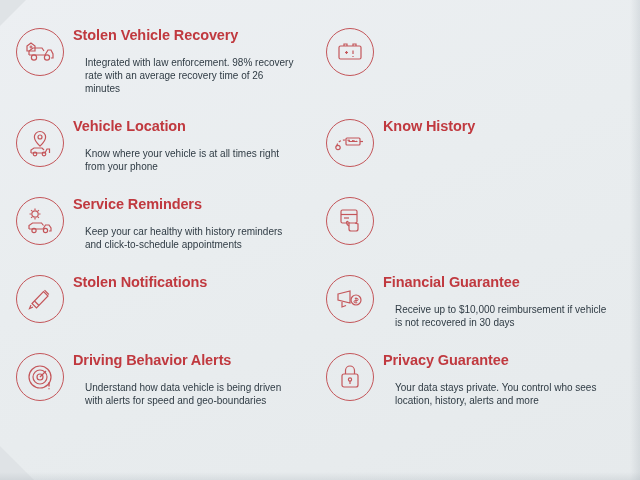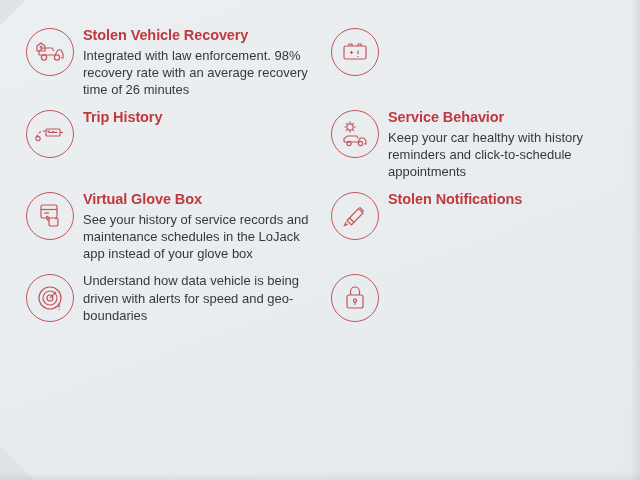--- a/index.html
+++ b/index.html
@@ -12,21 +12,21 @@
     background: #eef1f3;
     font-family: "Liberation Sans", sans-serif;
     overflow: hidden;
   }
   #page {
     position: relative;
     width: 640px;
     height: 480px;
     background: linear-gradient(160deg, #eceff2 0%, #e9edef 45%, #e6eaec 100%);
     box-sizing: border-box;
-    padding: 26px 18px 20px 26px;
+    padding: 26px 18px 20px 16px;
   }
   .grid {
     display: grid;
     grid-template-columns: 1fr 1fr;
     grid-template-rows: repeat(5, auto);
     column-gap: 14px;
     row-gap: 10px;
   }
   .feature {
     display: flex;
@@ -55,23 +55,23 @@
   .f-title {
     color: #c0393f;
     font-size: 14.5px;
     font-weight: bold;
     line-height: 1.15;
     margin: 1px 0 3px 0;
     letter-spacing: -0.1px;
   }
   .f-desc {
     color: #2f3b44;
-    font-size: 13px;
+    font-size: 10px;
     line-height: 1.32;
-    margin: 0;
+    margin: 12px;
   }
   .corner-tl {
     position: absolute;
     left: 0;
     top: 0;
     width: 26px;
     height: 26px;
     background: #dfe3e6;
     clip-path: polygon(0 0, 100% 0, 0 100%);
   }
@@ -133,104 +133,135 @@
       <div class="icon-wrap">
         <svg width="30" height="24" viewBox="0 0 30 24" fill="none" stroke="#c4565a" stroke-width="1.2">
           <rect x="4" y="6" width="22" height="13" rx="1.5"></rect>
           <path d="M9 6V4h3v2M18 6V4h3v2"></path>
           <path d="M10 12.5h3M11.5 11v3"></path>
           <path d="M18 10.5v3.5M18 16v1"></path>
         </svg>
       </div>
     </div>
 
+    <div class="feature">
+      <div class="icon-wrap">
+        <svg width="28" height="28" viewBox="0 0 28 28" fill="none" stroke="#c4565a" stroke-width="1.2">
+          <path d="M14 2.5c-3.1 0-5.6 2.5-5.6 5.6 0 4 5.6 9 5.6 9s5.6-5 5.6-9c0-3.1-2.5-5.6-5.6-5.6z"></path>
+          <circle cx="14" cy="8" r="2"></circle>
+          <path d="M5 24h14l2-4h2.5v4"></path>
+          <path d="M5 24v-3l3-2h8l2 2"></path>
+          <circle cx="9" cy="25" r="1.8"></circle>
+          <circle cx="18" cy="25" r="1.8"></circle>
+        </svg>
+      </div>
+      <div class="texts">
+        <div class="f-title">Vehicle Location</div>
+        <div class="f-desc">Know where your vehicle is at all times right from your phone</div>
+      </div>
+    </div>
 
     <div class="feature">
       <div class="icon-wrap">
         <svg width="32" height="22" viewBox="0 0 32 22" fill="none" stroke="#c4565a" stroke-width="1.2">
           <path d="M3 14c0-4 4-6 8-6s9 1 12 1" stroke-dasharray="2.5 2"></path>
           <circle cx="4" cy="15.5" r="2.2"></circle>
           <rect x="12" y="6" width="14" height="7" rx="1"></rect>
           <path d="M14.5 9.5h9" stroke-width="1"></path>
           <path d="M26 9.5h3"></path>
         </svg>
       </div>
       <div class="texts">
-        <div class="f-title">Trip History</div>
+        <div class="f-title">Know History</div>
       </div>
     </div>
 
     <div class="feature">
       <div class="icon-wrap">
         <svg width="30" height="28" viewBox="0 0 30 28" fill="none" stroke="#c4565a" stroke-width="1.2">
           <circle cx="10" cy="7" r="3.2"></circle>
           <path d="M10 1.5v1.6M10 10.9v1.6M4.5 7h1.6M13.9 7h1.6M6.1 3.1l1.1 1.1M12.8 9.8l1.1 1.1M13.9 3.1l-1.1 1.1M7.2 9.8l-1.1 1.1"></path>
           <path d="M4 22h14l2.5-4H24l2 3v3h-2"></path>
           <path d="M4 22v-3.5l3.5-2.5h9l2 2.5"></path>
           <circle cx="9" cy="23.5" r="2.1"></circle>
           <circle cx="20.5" cy="23.5" r="2.1"></circle>
         </svg>
       </div>
       <div class="texts">
-        <div class="f-title">Service Behavior</div>
+        <div class="f-title">Service Reminders</div>
         <div class="f-desc">Keep your car healthy with history reminders and click-to-schedule appointments</div>
       </div>
     </div>
 
     <div class="feature">
       <div class="icon-wrap">
         <svg width="28" height="28" viewBox="0 0 28 28" fill="none" stroke="#c4565a" stroke-width="1.2">
           <rect x="5" y="3" width="16" height="13" rx="1.5"></rect>
           <path d="M5 7.5h16"></path>
           <path d="M8 11h5"></path>
           <path d="M13 15v7a2 2 0 0 0 2 2h5a2 2 0 0 0 2-2v-5l-3-1"></path>
           <path d="M13 19c-1.5-1-2.5-2-2.5-3.5 0-1 1-1.5 1.8-.7"></path>
         </svg>
       </div>
-      <div class="texts">
-        <div class="f-title">Virtual Glove Box</div>
-        <div class="f-desc">See your history of service records and maintenance schedules in the LoJack app instead of your glove box</div>
-      </div>
     </div>
 
     <div class="feature">
       <div class="icon-wrap">
         <svg width="28" height="28" viewBox="0 0 28 28" fill="none" stroke="#c4565a" stroke-width="1.2">
           <path d="M6 18.5L17.5 6.5l4.5 4.5L10.5 23z"></path>
           <path d="M18.5 5.2l4.3 4.3"></path>
           <path d="M8.5 16l4.5 4.5"></path>
           <path d="M5 20l-1.5 3.5L7 22"></path>
         </svg>
       </div>
       <div class="texts">
         <div class="f-title">Stolen Notifications</div>
       </div>
     </div>
 
+    <div class="feature">
+      <div class="icon-wrap">
+        <svg width="30" height="26" viewBox="0 0 30 26" fill="none" stroke="#c4565a" stroke-width="1.2">
+          <path d="M3 8l12-3v12L3 14z"></path>
+          <circle cx="21" cy="14" r="5"></circle>
+          <path d="M21 11.5v5M19.8 12.4h2.2a1.1 1.1 0 0 1 0 2.2h-1.9a1.1 1.1 0 0 0 0 2.2h2.2" stroke-width="1"></path>
+          <path d="M7 16v5l4-1.5"></path>
+        </svg>
+      </div>
+      <div class="texts">
+        <div class="f-title">Financial Guarantee</div>
+        <div class="f-desc">Receive up to $10,000 reimbursement if vehicle is not recovered in 30 days</div>
+      </div>
+    </div>
 
     <div class="feature">
       <div class="icon-wrap">
         <svg width="30" height="30" viewBox="0 0 30 30" fill="none" stroke="#c4565a" stroke-width="1.2">
           <circle cx="15" cy="15" r="11"></circle>
           <circle cx="15" cy="15" r="7"></circle>
           <circle cx="15" cy="15" r="3"></circle>
           <path d="M15 15l6-6"></path>
           <path d="M24 20.5v4M24 26.3v1" stroke-width="1.4"></path>
         </svg>
       </div>
       <div class="texts">
+        <div class="f-title">Driving Behavior Alerts</div>
         <div class="f-desc">Understand how data vehicle is being driven with alerts for speed and geo-boundaries</div>
       </div>
     </div>
 
     <div class="feature">
       <div class="icon-wrap">
         <svg width="24" height="28" viewBox="0 0 24 28" fill="none" stroke="#c4565a" stroke-width="1.2">
           <rect x="4" y="11" width="16" height="13" rx="2"></rect>
           <path d="M7.5 11V7.5a4.5 4.5 0 0 1 9 0V11"></path>
           <circle cx="12" cy="16.5" r="1.6"></circle>
           <path d="M12 18v3"></path>
         </svg>
       </div>
+      <div class="texts">
+        <div class="f-title">Privacy Guarantee</div>
+        <div class="f-desc">Your data stays private. You control who sees location, history, alerts and more</div>
+      </div>
     </div>
 
   </div>
 </div>
 
 </body></html>

